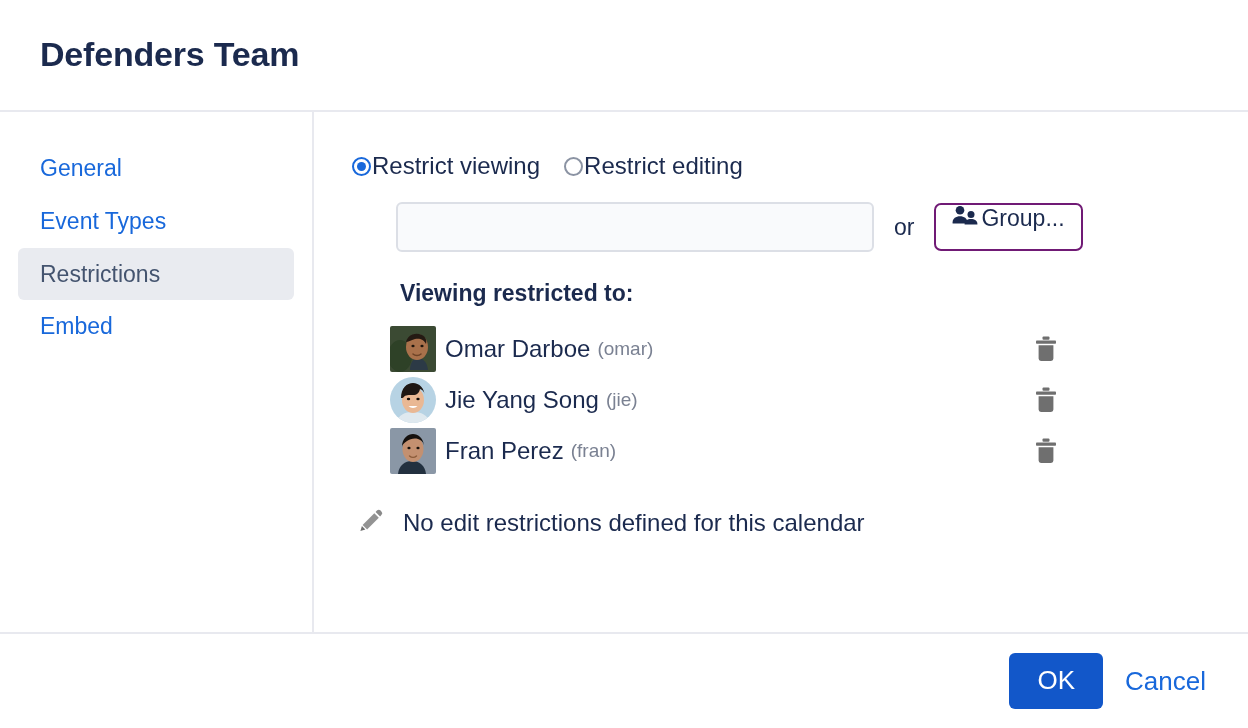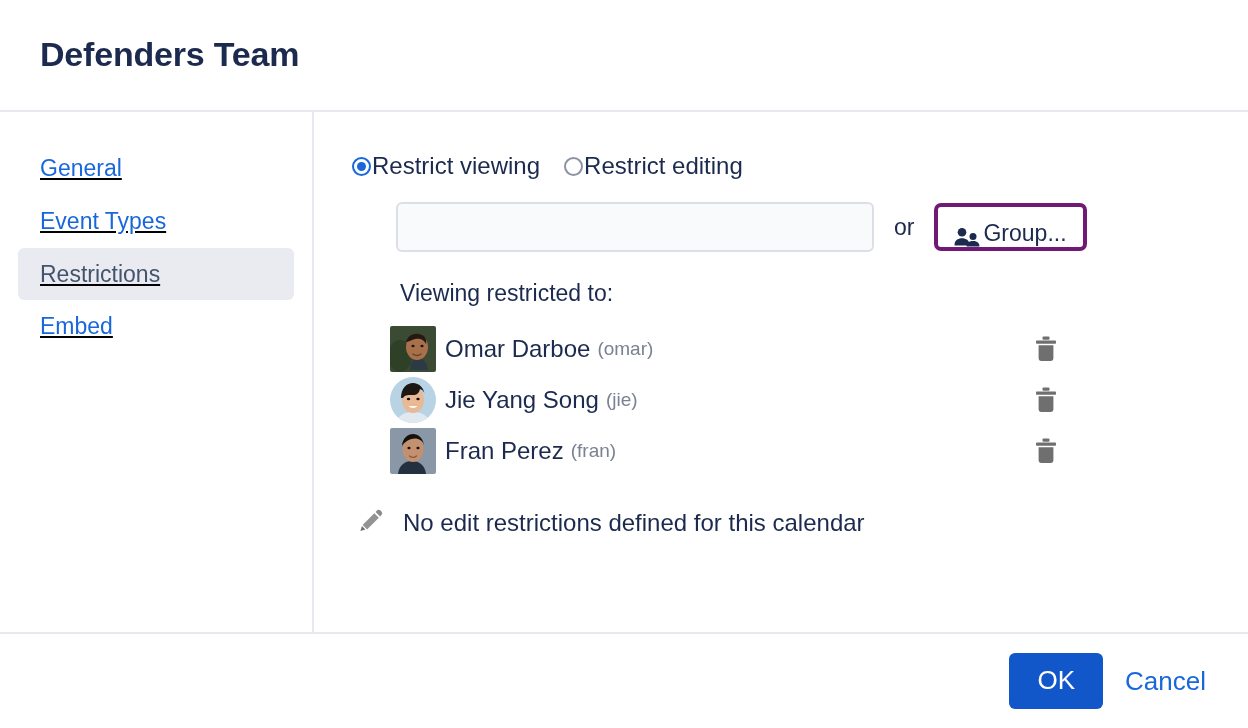--- a/index.html
+++ b/index.html
@@ -48,21 +48,20 @@
     border-bottom: 2px solid #e8e9ef;
   }
 
   
   .sidebar {
     width: 314px;
     flex: 0 0 314px;
     border-right: 2px solid #e8e9ef;
     padding-top: 30px;
     background: #ffffff;
-    text-decoration: underline;
   }
   .nav-item {
     margin: 0 18px;
     padding: 12px 22px;
     border-radius: 6px;
     font-size: 23px;
     color: #1868db;
     cursor: pointer;
     line-height: 1.25;
     white-space: nowrap;
@@ -139,40 +138,41 @@
     outline: none;
   }
   .or-text {
     font-size: 23px;
     color: #1b2a4e;
     margin: 0 20px;
   }
   .group-btn {
     height: 48px;
     display: inline-flex;
-    align-items: flex-end;
+    align-items: flex-start;
     gap: 2px;
     padding: 0 16px;
     background: #ffffff;
-    border: 4px solid #701a75;
+    border: 2px solid #701a75;
     border-radius: 7px;
     font-size: 23px;
     color: #1b2a4e;
     font-family: "Liberation Sans", sans-serif;
     cursor: pointer;
     white-space: nowrap;
   }
   .group-btn svg { flex: 0 0 auto; display:block; }
 
   
   .restricted-label {
     font-size: 23px;
     color: #1b2a4e;
     margin-left: 48px;
     margin-bottom: 16px;
+    font-weight: bold;
   }
   .user-list { margin-left: 38px; }
   .user-row {
     display: flex;
     align-items: center;
     height: 51px;
     position: relative;
   }
   .avatar {
     width: 46px;

